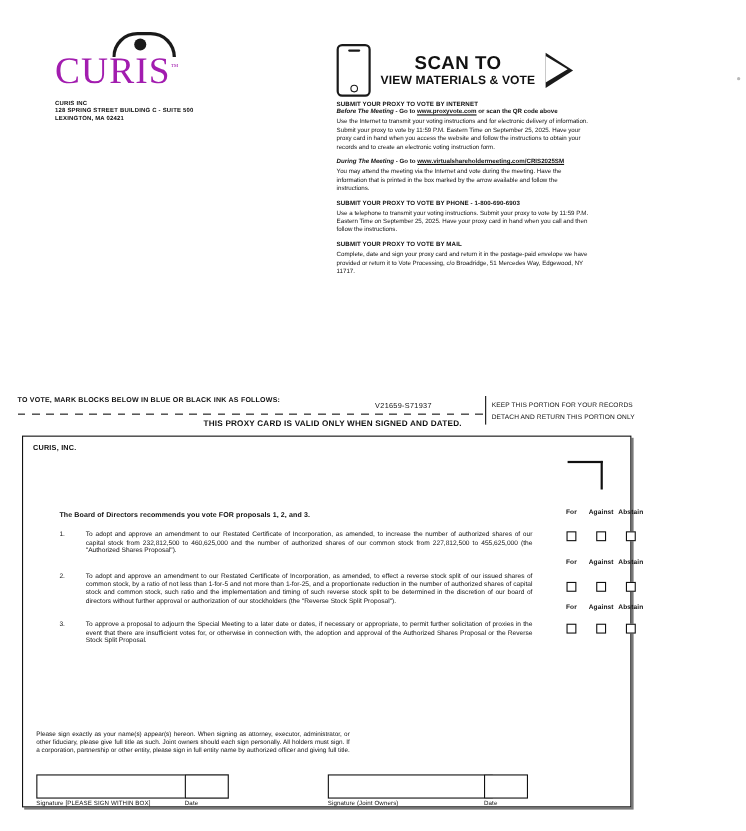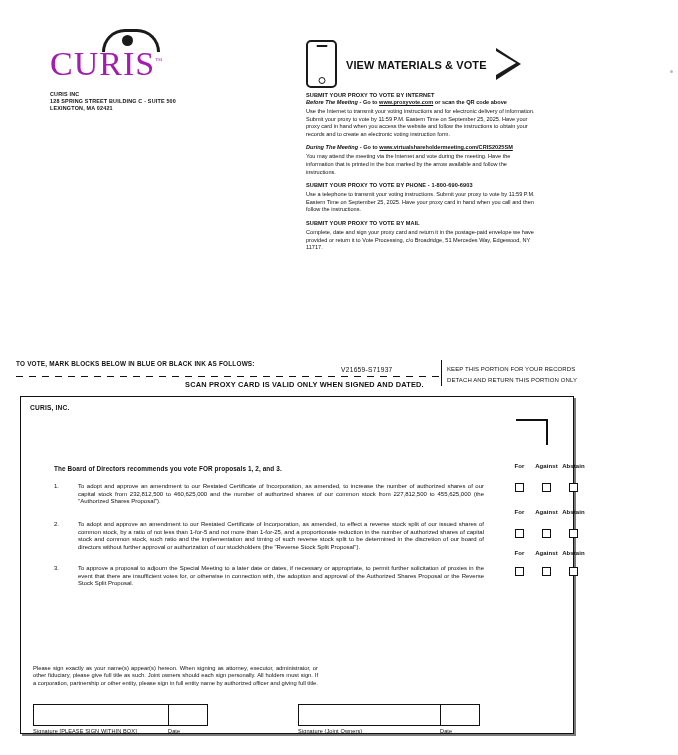--- a/index.html
+++ b/index.html
@@ -119,20 +119,21 @@
       <div>LEXINGTON, MA 02421</div>
     </div>
   </div>
 
   <div class="scan-wrap">
     <div class="phone-ico">
       <div class="spk"></div>
         <div class="btn"></div>
     </div>
     <div class="scan-txt">
+      <div class="scan-l1">SCAN TO</div>
       <div class="scan-l2">VIEW MATERIALS &amp; VOTE</div>
     </div>
     <div class="tri-wrap">
       <div class="tri-out"></div>
         <div class="tri-in"></div>
     </div>
   </div>
 
   <div class="instr">
 
@@ -159,21 +160,21 @@
   </div>
 
   <div class="dot-mark"></div>
 
   <div class="tovote">TO VOTE, MARK BLOCKS BELOW IN BLUE OR BLACK INK AS FOLLOWS:</div>
   <div class="ctrl-num">V21659-S71937</div>
   <div class="keep">KEEP THIS PORTION FOR YOUR RECORDS</div>
   <div class="dash-line"></div>
   <div class="vline"></div>
   <div class="detach">DETACH AND RETURN THIS PORTION ONLY</div>
-  <div class="valid">SCAN PROXY CARD IS VALID ONLY WHEN SIGNED AND DATED.</div>
+  <div class="valid">THIS PROXY CARD IS VALID ONLY WHEN SIGNED AND DATED.</div>
 
   <div class="card">
     <div class="card-title">CURIS, INC.</div>
     <div class="corner">
       <div class="h"></div>
         <div class="v"></div>
     </div>
     <div class="rec-line">The Board of Directors recommends you vote FOR proposals 1, 2, and 3.</div>
 
     <div class="vote-hdr" style="left:485px;top:66px;">

